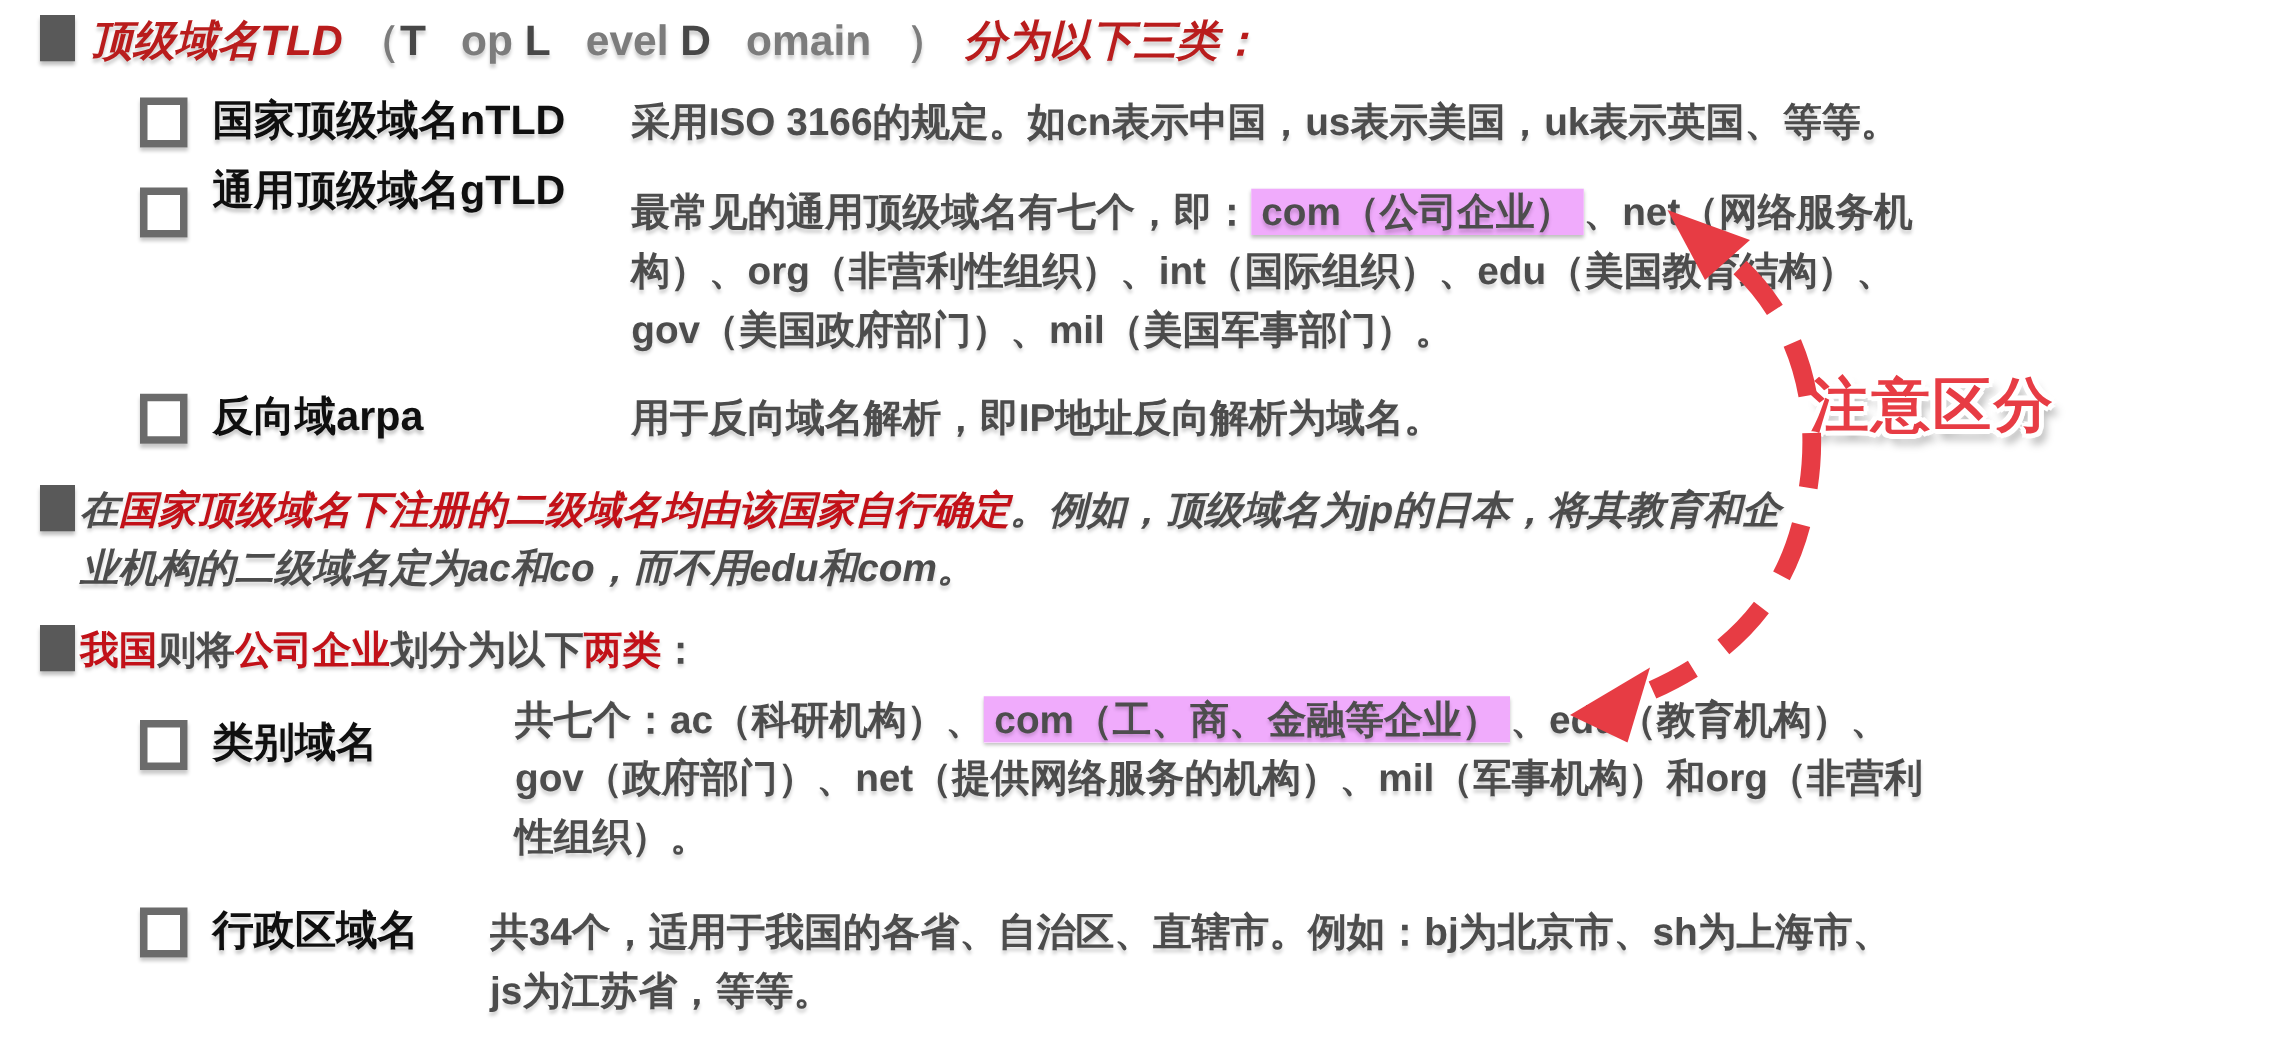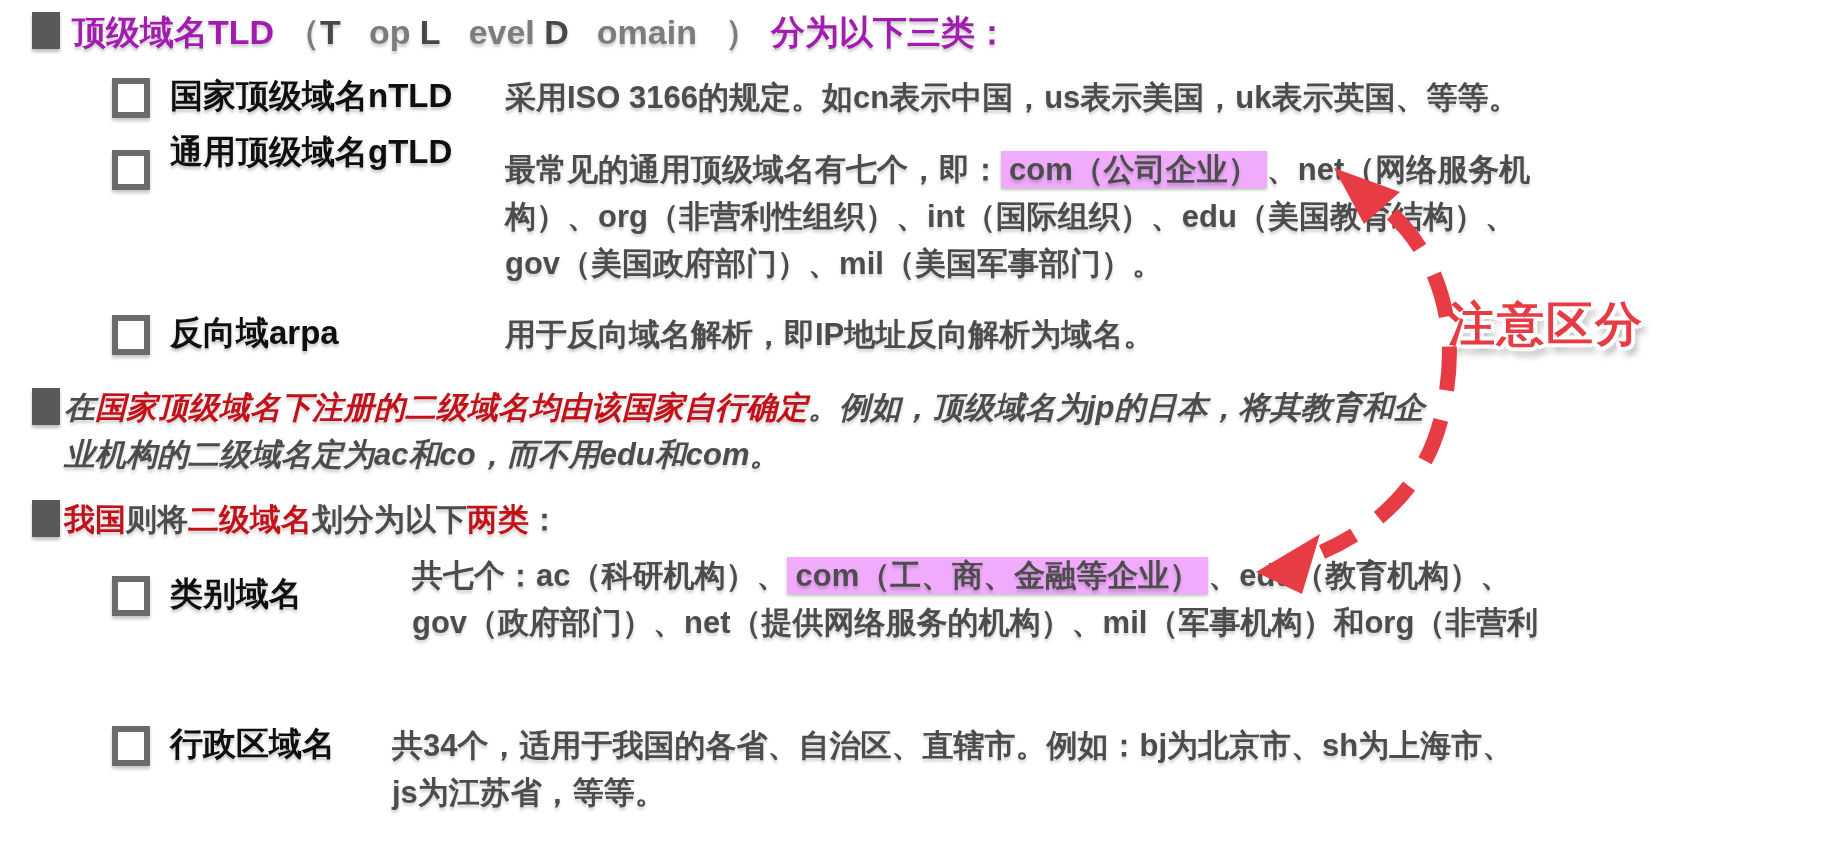--- a/index.html
+++ b/index.html
@@ -5,21 +5,21 @@
   html,body{margin:0;padding:0;background:#ffffff;}
   .slide{
     position:relative; width:1837px; height:845px; background:#ffffff;
     overflow:hidden; font-family:"Liberation Sans","DejaVu Sans",sans-serif;
     font-weight:700;
   }
   
   .b1{position:absolute; width:28px; height:37px; background:#595959; box-shadow:0 3px 3px rgba(0,0,0,.25);}
   .b2{position:absolute; width:26px; height:28px; background:#ffffff; border:6px solid #6b6b6b; box-shadow:0 3px 3px rgba(0,0,0,.22);}
   
-  .c-black{color:#a21caf;}
+  .c-black{color:#b91c1c;font-style:italic;}
   .c-dark{color:#4c4c4c;}
   .c-gray{color:#7c7c7c;margin-left:28px;}
   .c-cap{color:#474747;}
   .c-red{color:#c21118;}
   .title-line{position:absolute; font-size:34px; white-space:nowrap; text-shadow:0 3px 3px rgba(0,0,0,.20);}
   .lbl{position:absolute; font-size:33px; color:#0f0f0f; white-space:nowrap; text-shadow:0 3px 3px rgba(0,0,0,.22);}
   .desc{position:absolute; font-size:31px; color:#4c4c4c; text-shadow:0 3px 3px rgba(0,0,0,.18);}
   .dline{height:47px; line-height:47px; white-space:nowrap;}
   .para{position:absolute; font-size:31px; color:#4c4c4c; text-shadow:0 3px 3px rgba(0,0,0,.18);}
   .hl{background:#f0abfc; color:#4d4d4d; padding:1px 8px; box-shadow:0 2px 3px rgba(0,0,0,.25);}
@@ -65,28 +65,29 @@
   </div>
 
   <span class="b1" style="left:32px; top:388px;"></span>
   <div class="para" style="left:64px; top:384px;font-style:italic;">
     <div class="dline"><span class="c-dark">在</span><span class="c-red">国家顶级域名下注册的二级域名均由该国家自行确定</span><span class="c-dark">。例如，顶级域名为jp的日本，将其教育和企</span></div>
     <div class="dline">业机构的二级域名定为ac和co，而不用edu和com。</div>
   </div>
 
   <span class="b1" style="left:32px; top:500px;"></span>
   <div class="para" style="left:64px; top:496px;">
-    <div class="dline"><span class="c-red">我国</span><span class="c-dark">则将</span><span class="c-red">二级域名</span><span class="c-dark">划分为以下</span><span class="c-red">两类</span><span class="c-dark">：</span></div>
+    <div class="dline"><span class="c-red">我国</span><span class="c-dark">则将</span><span class="c-red">公司企业</span><span class="c-dark">划分为以下</span><span class="c-red">两类</span><span class="c-dark">：</span></div>
   </div>
 
   <span class="b2" style="left:112px; top:576px;"></span>
   <div class="lbl" style="left:170px; top:572px;font-family:Liberation Serif, serif;">类别域名</div>
   <div class="desc" style="left:392px; top:552px;margin-left:20px;">
     <div class="dline"><span>共七个：ac（科研机构）、</span><span class="hl">com（工、商、金融等企业）</span><span>、edu（教育机构）、</span></div>
     <div class="dline">gov（政府部门）、net（提供网络服务的机构）、mil（军事机构）和org（非营利</div>
+    <div class="dline">性组织）。</div>
   </div>
 
   <span class="b2" style="left:112px; top:726px;"></span>
   <div class="lbl" style="left:170px; top:722px;">行政区域名</div>
   <div class="desc" style="left:392px; top:722px;">
     <div class="dline">共34个，适用于我国的各省、自治区、直辖市。例如：bj为北京市、sh为上海市、</div>
     <div class="dline">js为江苏省，等等。</div>
   </div>
 
   <div class="note">注意区分</div>

